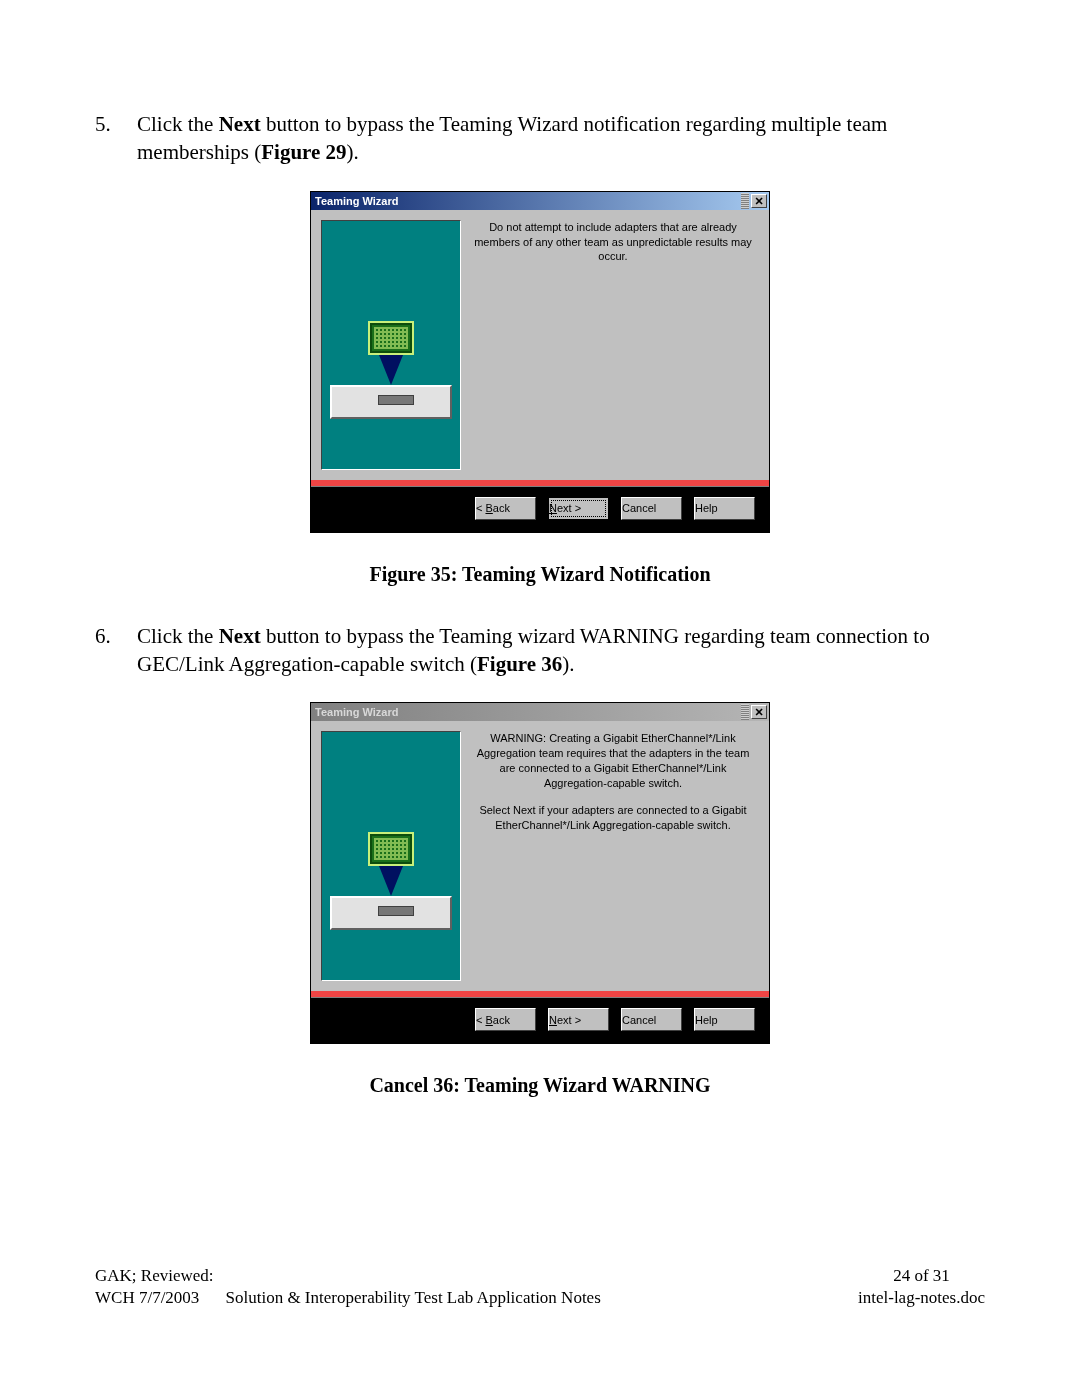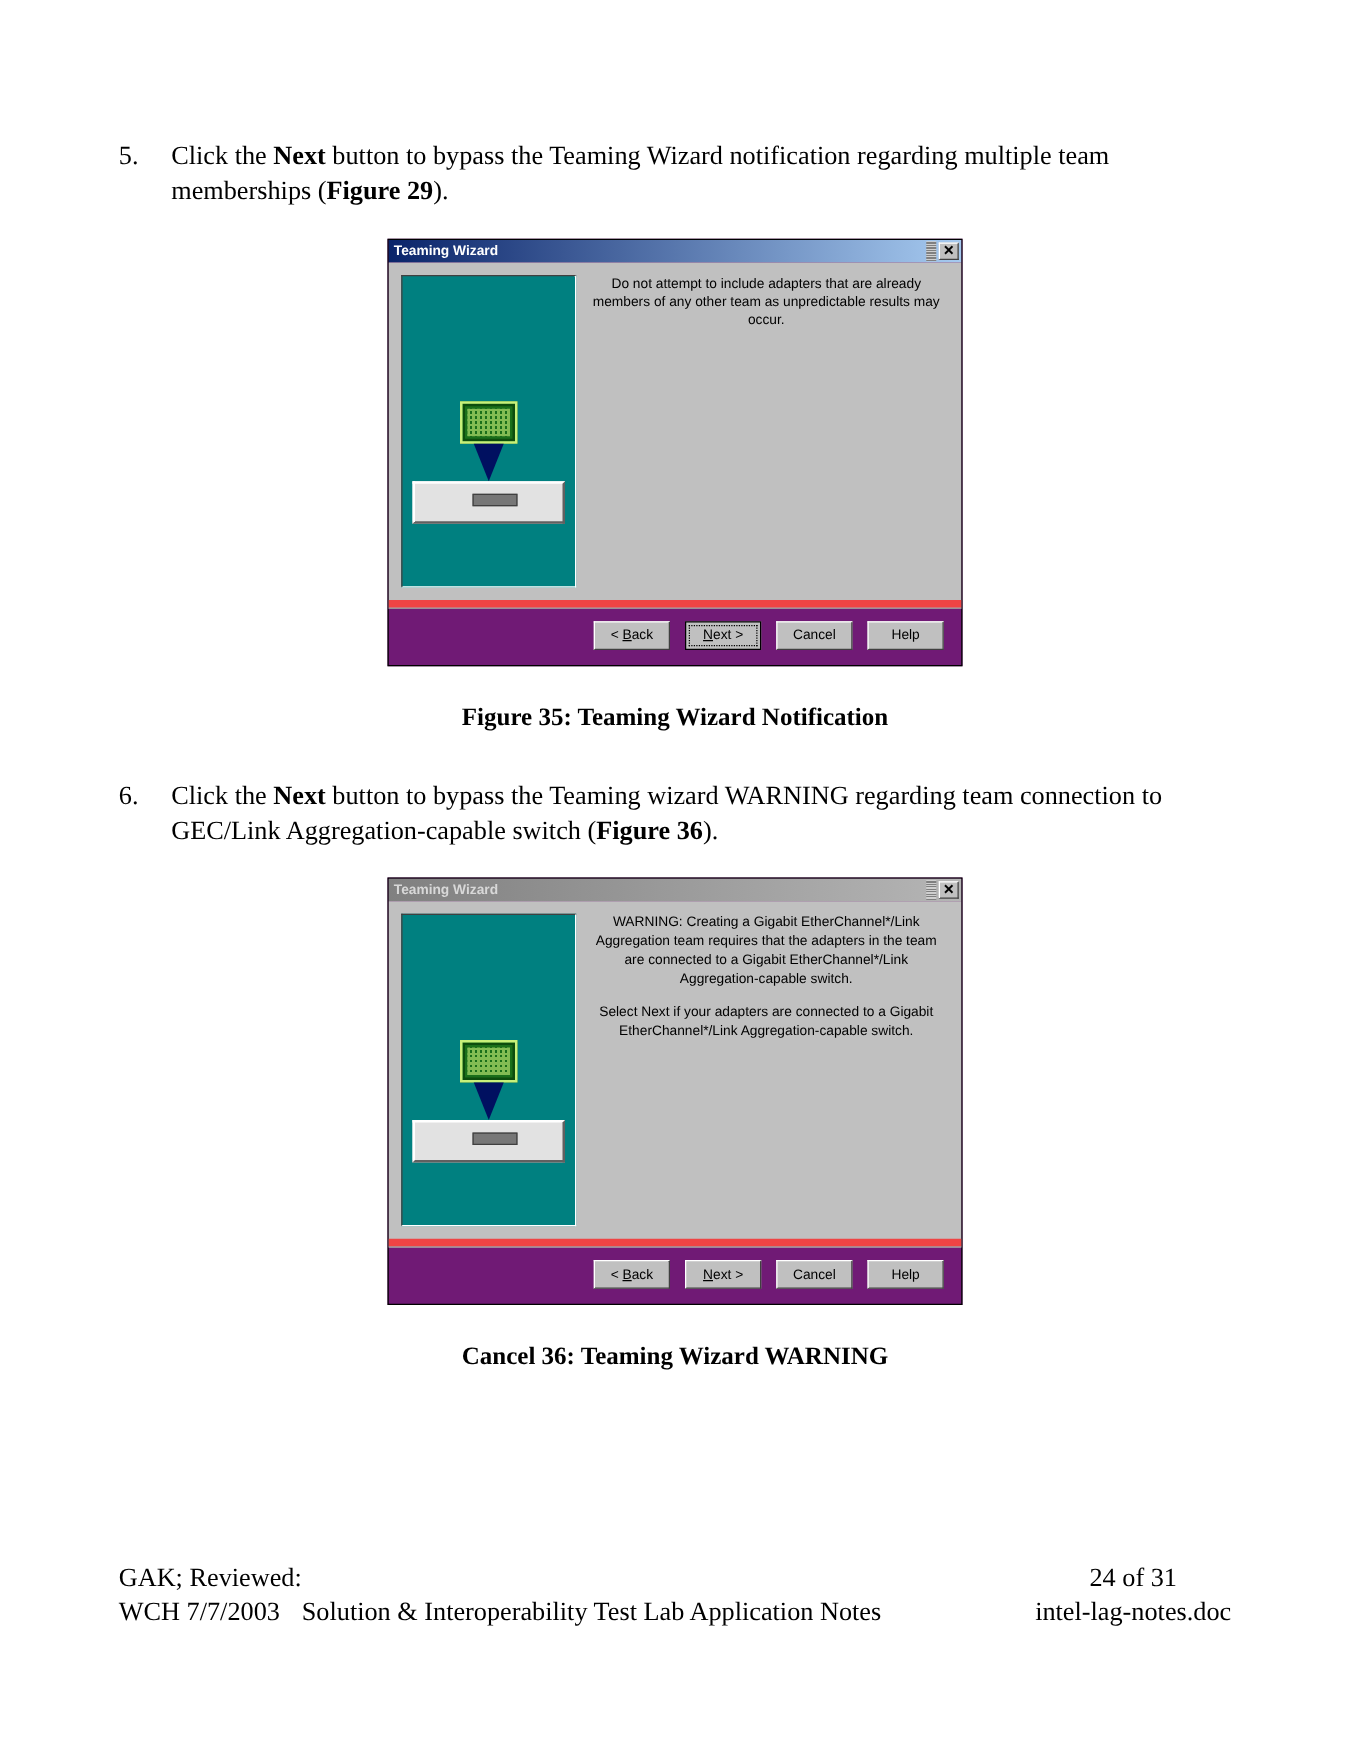--- a/index.html
+++ b/index.html
@@ -35,21 +35,21 @@
     font-size: 20px;
     font-weight: bold;
     margin: 24px 0 36px 0;
   }
 
   
   .dialog {
     width: 460px;
     margin: 0 auto;
     border: 1px solid #000;
-    background: #701a75;
+    background: #000000;
     font-family: Tahoma, Arial, sans-serif;
     font-size: 11px;
     color: #000;
   }
   .titlebar {
     display: flex;
     align-items: center;
     justify-content: space-between;
     height: 18px;
     background: linear-gradient(to right, #0a246a, #a6caf0);
@@ -158,39 +158,40 @@
   .btn {
     width: 78px;
     height: 23px;
     background: #c0c0c0;
     border-top: 1px solid #fff;
     border-left: 1px solid #fff;
     border-right: 1px solid #404040;
     border-bottom: 1px solid #404040;
     font-size: 11px;
     font-family: Tahoma, Arial, sans-serif;
-    display:flex; align-items:center; justify-content:center;
+    display:flex; align-items:center; justify-content:flex-start;
   }
   .btn.focus {
     outline: 1px dotted #000;
     outline-offset: -4px;
     border: 1px solid #000;
   }
   .btn .ul { text-decoration: underline; }
 
   
   .footer {
     position: absolute;
     bottom: 66px;
     left: 95px;
     right: 95px;
     display: flex;
     justify-content: space-between;
-    font-size: 21px;
+    font-size: 17px;
     line-height: 1.3;
+    gap: 12px;
   }
   .footer .col { white-space: pre-line; }
   .footer .center { text-align: left; flex:1; }
   .footer .right { text-align: center; }
 </style>
 </head>
 <body>
 
 <div class="page">
 

